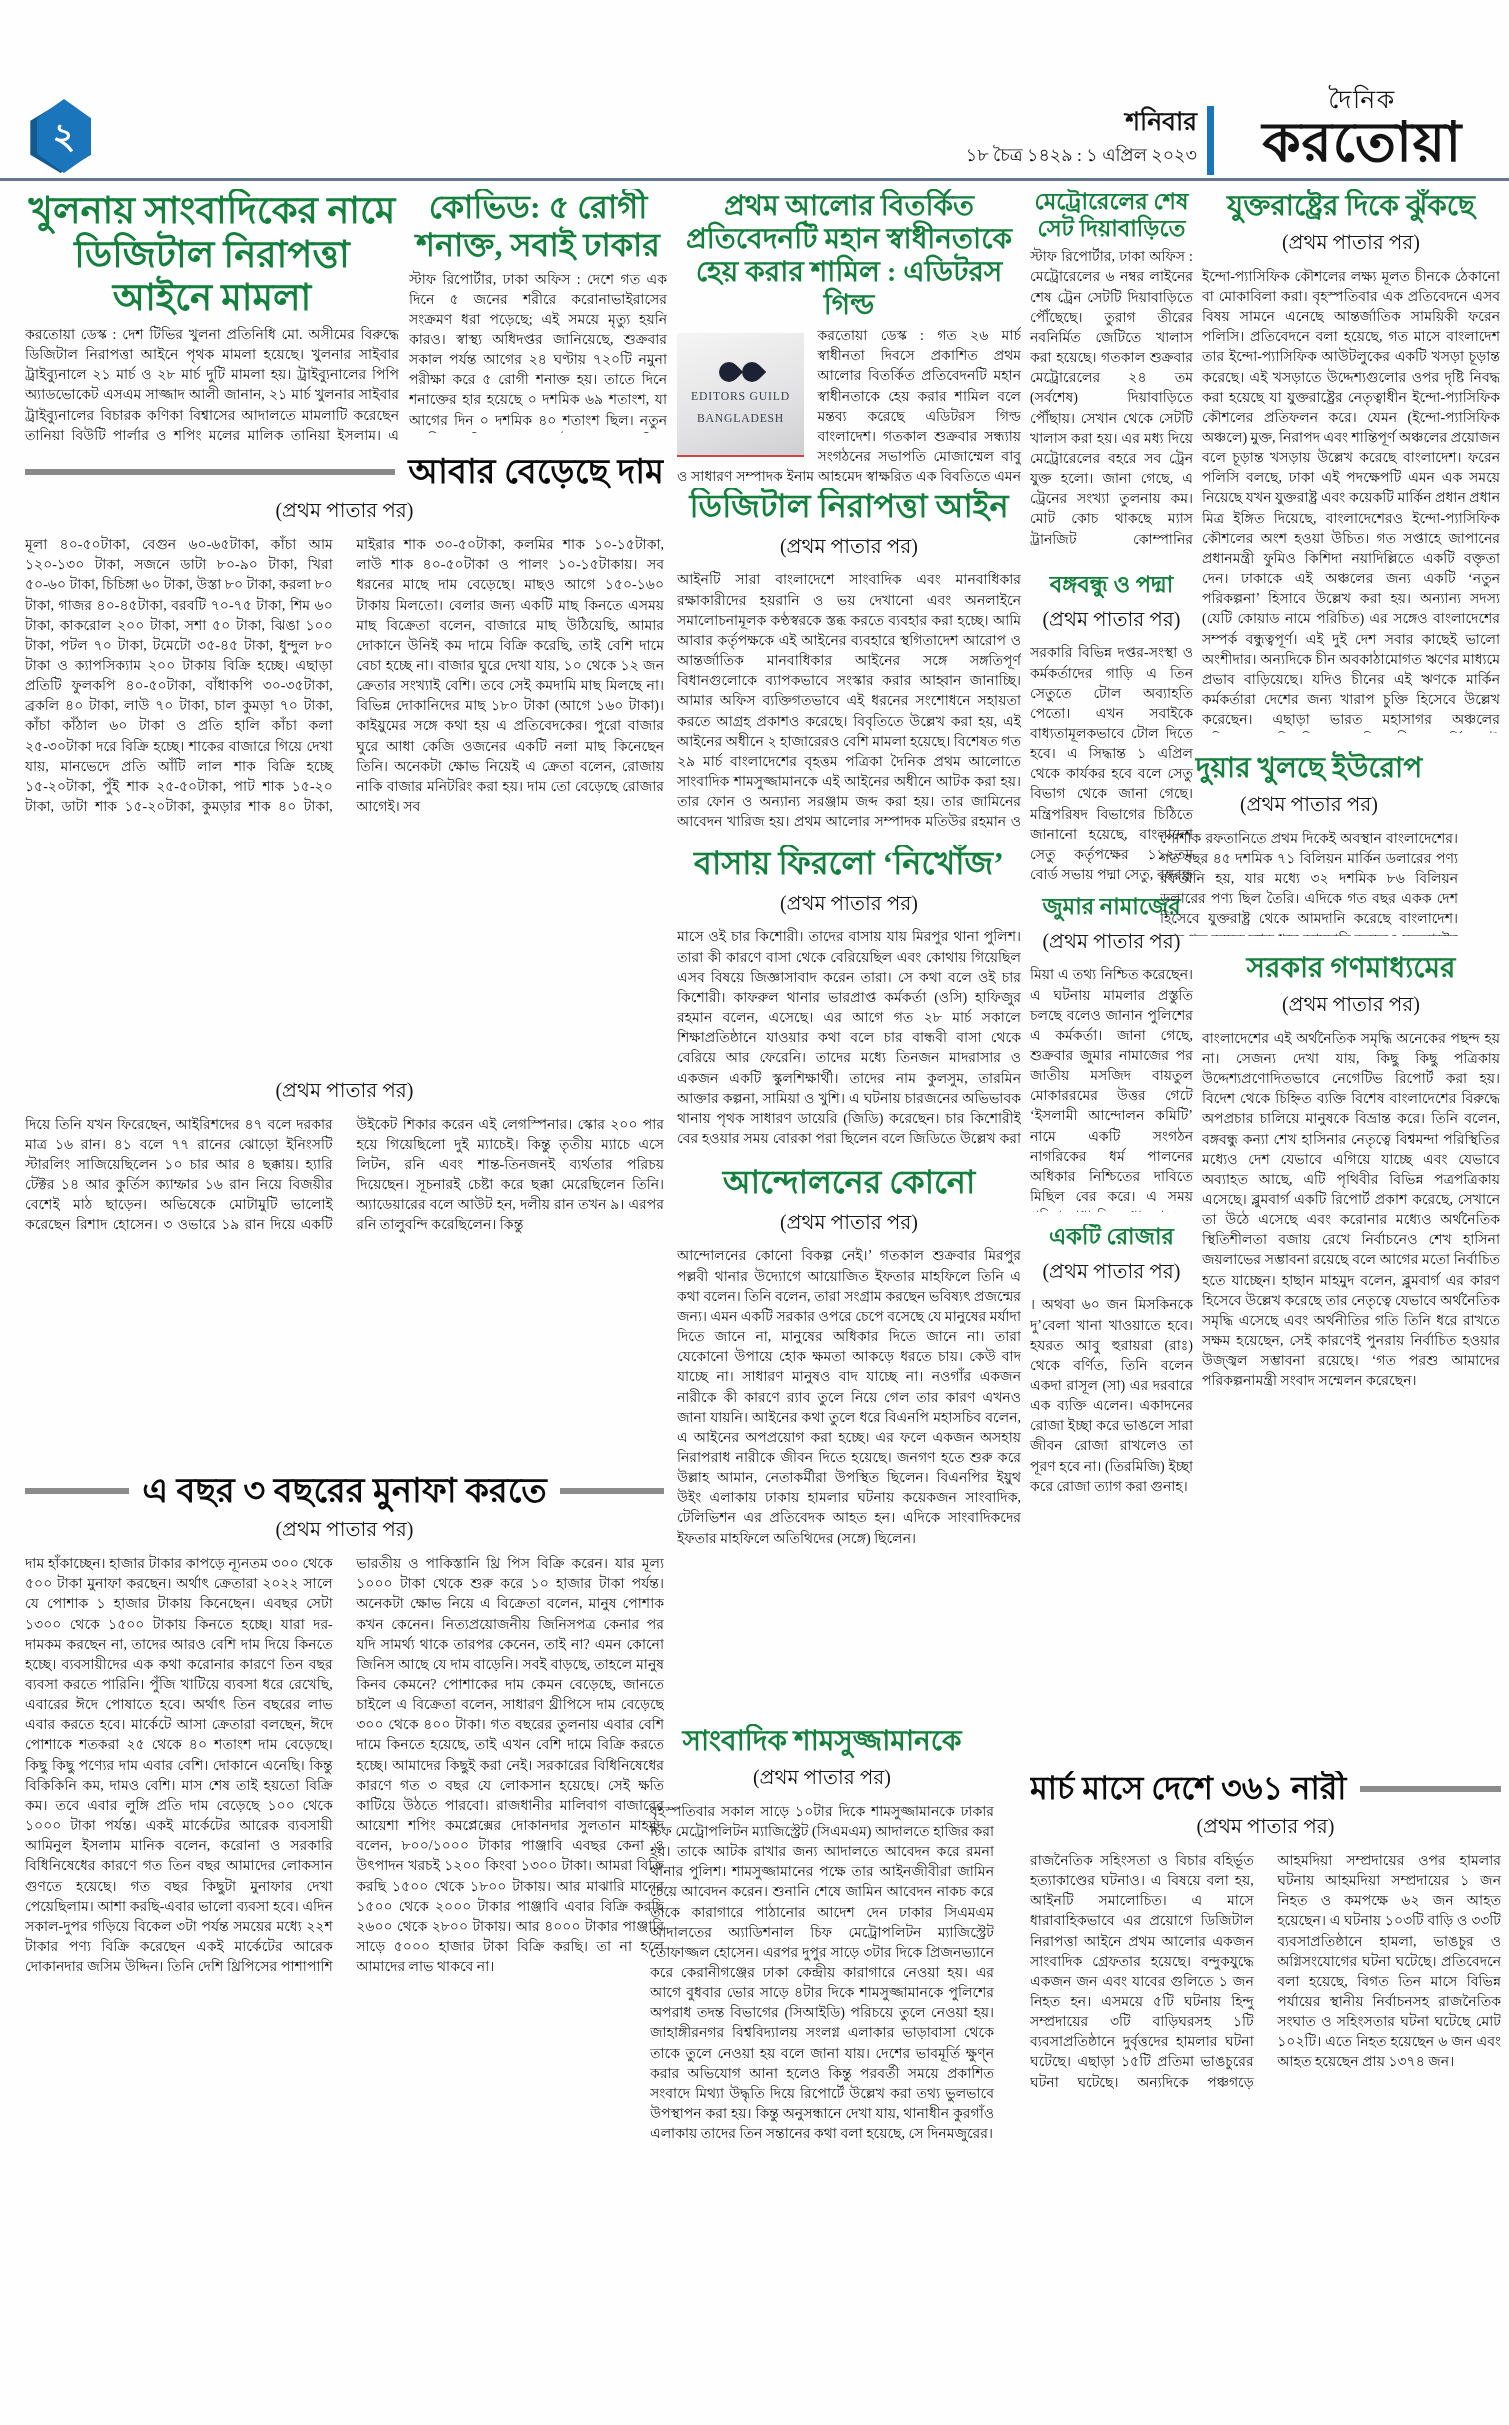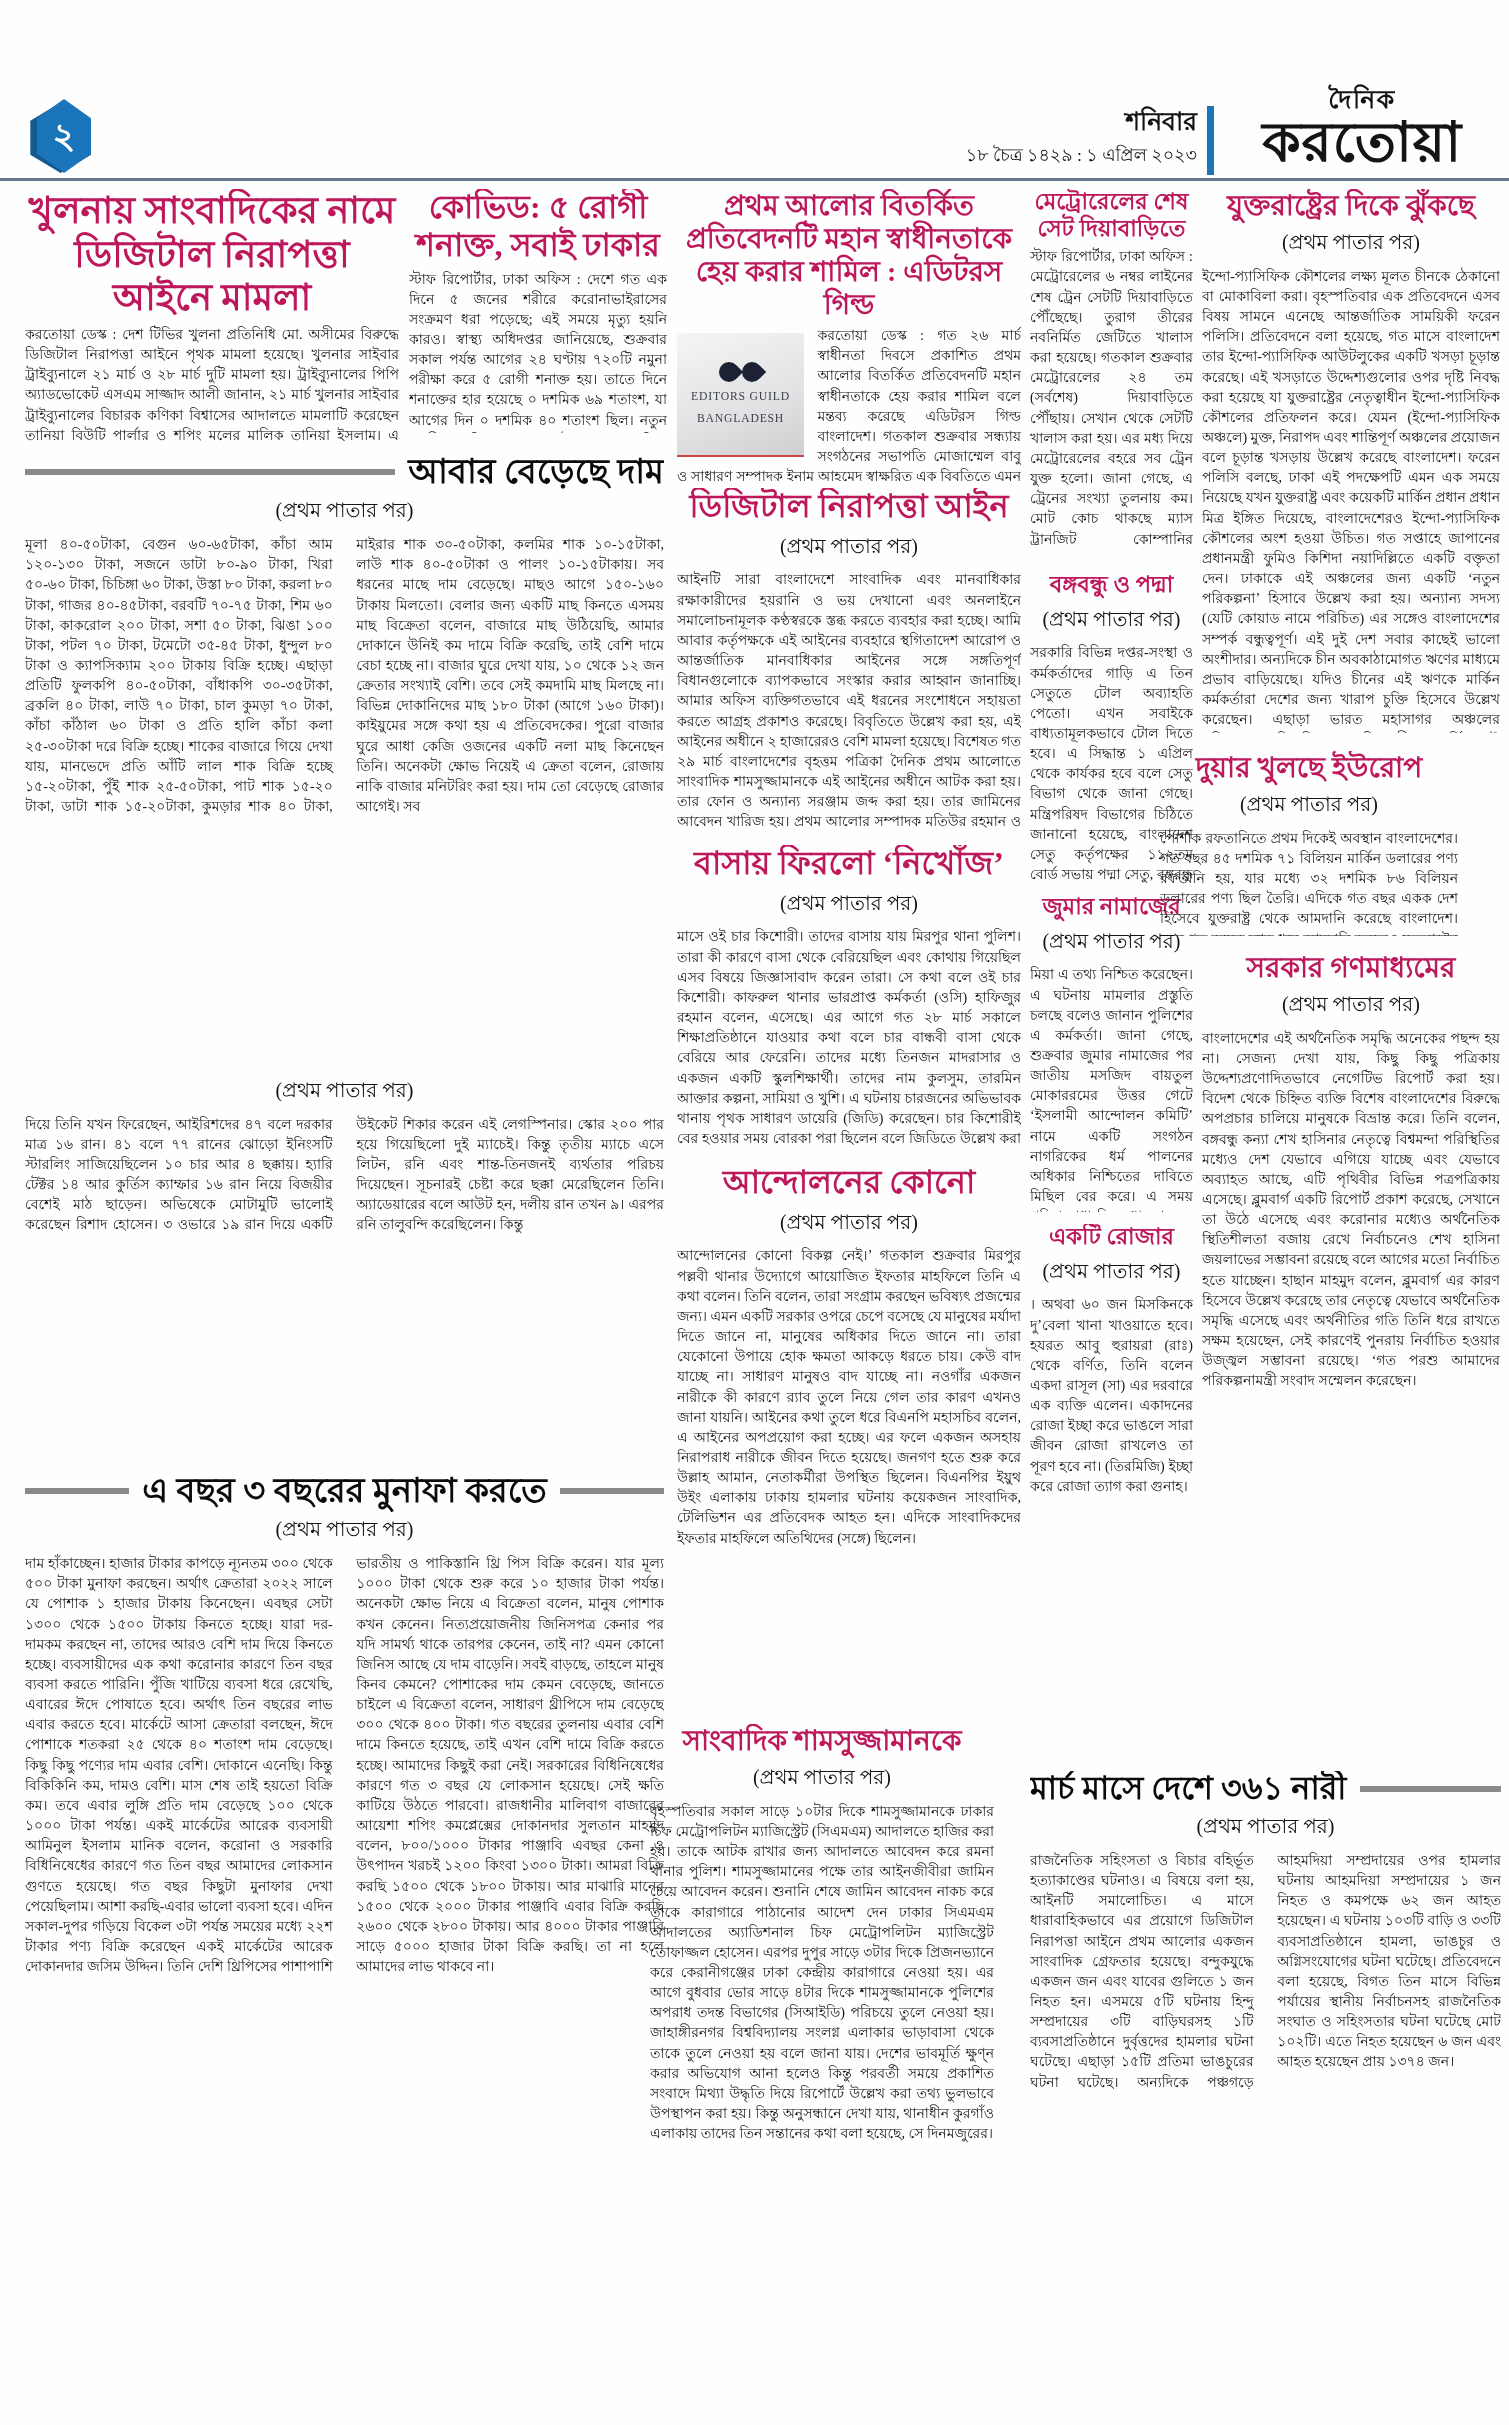--- a/index.html
+++ b/index.html
@@ -21,26 +21,26 @@
     clip-path:polygon(50% 0,100% 26%,100% 74%,50% 100%,0 74%,0 26%);
   }
   .badge .hex-back{background:#145a8f;left:-6.7px;top:3.4px;}
   .badge .hex-front{background:#1b75bb;display:flex;align-items:center;justify-content:center;}
   .badge .num{color:#fff;font-size:35px;font-weight:700;line-height:1;}
   .date-block{position:absolute;right:312px;top:107px;width:268px;text-align:right;}
   .weekday{font-size:25px;font-weight:700;line-height:1.2;}
   .dateline{font-size:17.6px;margin-top:5px;}
   .accent-bar{position:absolute;right:295px;top:106px;width:7.5px;height:69px;background:#1b75bb;}
   .logo-block{position:absolute;right:8.4px;top:87px;width:277px;text-align:center;}
-  .logo-top{font-size:25px;font-weight:700;letter-spacing:1.7px;line-height:1;}
+  .logo-top{font-size:25px;font-weight:400;letter-spacing:1.7px;line-height:1;}
   .logo-main{font-size:55px;font-weight:700;letter-spacing:0.8px;line-height:1.05;margin-top:1.7px;}
   .header-rule{position:absolute;left:0;right:0;top:178px;height:3.4px;background:#64788c;}
   
   .art{position:absolute;overflow:hidden;}
-  .headline{font-weight:700;color:#be185d;text-align:center;line-height:1.18;margin:0 0 5px 0;}
+  .headline{font-weight:700;color:#15803d;text-align:center;line-height:1.18;margin:0 0 5px 0;}
   .h-xl{font-size:37px;}
   .h-lg{font-size:32px;}
   .h-md{font-size:28px;}
   .h-sm{font-size:22.6px;}
   .kicker{text-align:center;font-size:20px;margin:0 0 6.7px 0;}
   .body-text{font-size:14px;line-height:1.44;text-align:justify;overflow:hidden;}
   .cols2{column-count:2;column-gap:23.5px;}
   .rule-head{display:flex;align-items:center;gap:13.4px;margin:0 0 5px 0;}
   .rule-head .rule{flex:1 1 auto;height:5.9px;background:#8a8a8a;}
   .rule-head .ht{flex:0 0 auto;font-weight:700;font-size:34px;line-height:1.1;color:#0b0b0b;text-align:center;}

